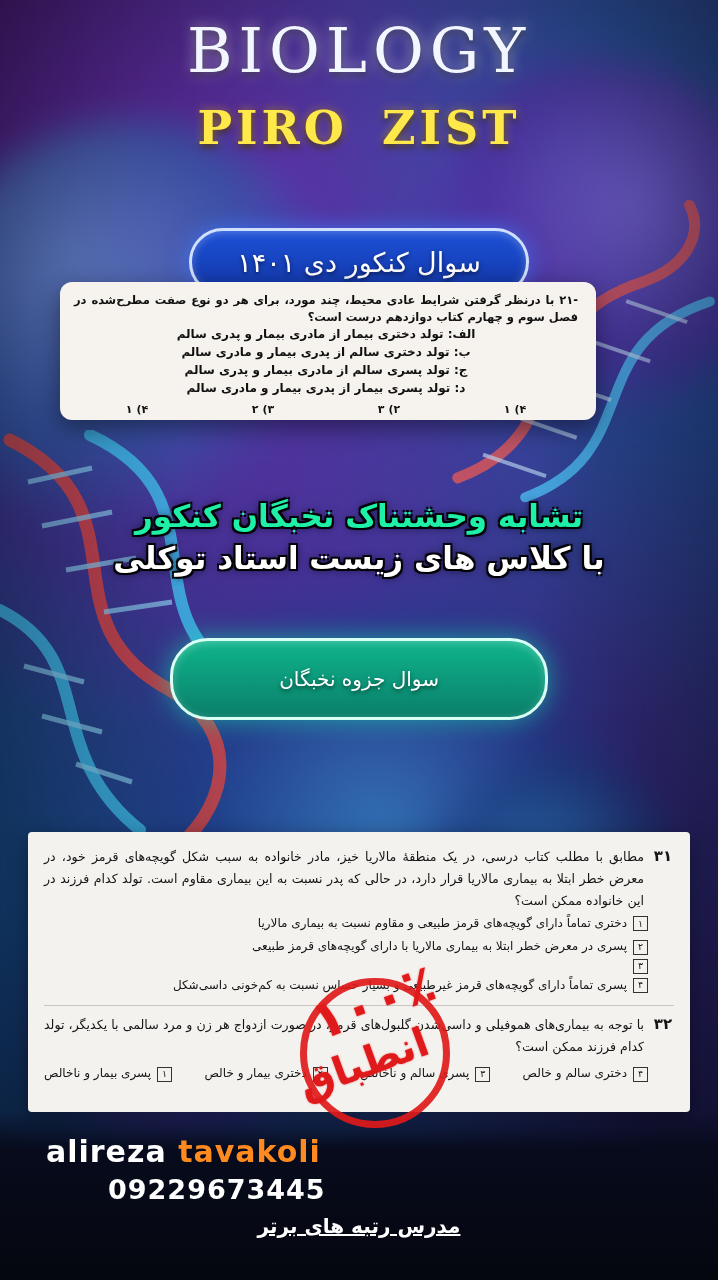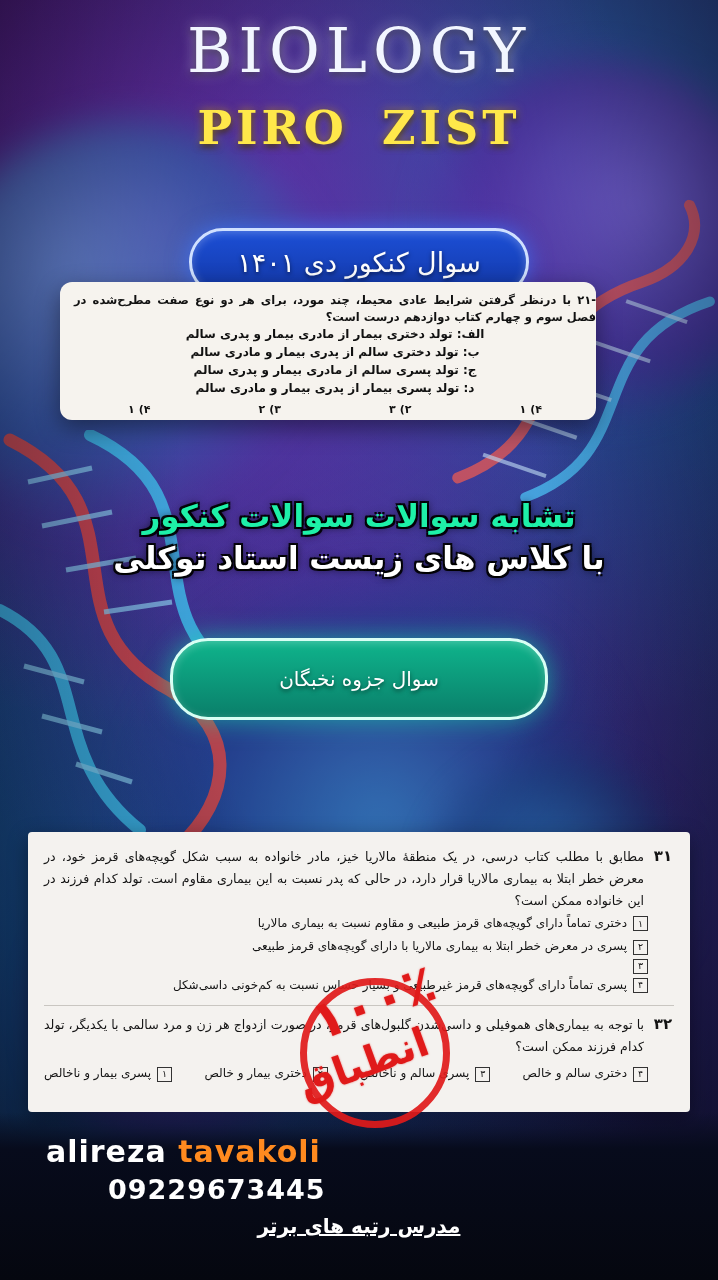--- a/index.html
+++ b/index.html
@@ -110,21 +110,21 @@
     position: absolute;
     background: #f6f3ee;
     border-radius: 10px;
     box-shadow: 0 8px 24px rgba(0,0,0,0.45);
     direction: rtl;
     color: #111;
   }
   .card.top {
     left: 60px; top: 282px;
     width: 536px; height: 138px;
-    padding: 10px 0 8px 14px;
+    padding: 10px 18px 8px 14px;
     border-radius: 12px;
   }
   .card.top .qline {
     font-size: 11.5px;
     line-height: 1.45;
     font-weight: bold;
     text-align: justify;
   }
   .card.top .qnum { font-weight: bold; }
   .card.top .opt {
@@ -333,21 +333,21 @@
   <div class="opt">د: تولد پسری بیمار از پدری بیمار و مادری سالم</div>
   <div class="answers">
     <span>۴) ۱</span>
     <span>۲) ۳</span>
     <span>۳) ۲</span>
     <span>۴) ۱</span>
   </div>
 </div>
 
 <div class="headline">
-  <div>تشابه سوالات سوالات کنکور</div>
+  <div>تشابه وحشتناک نخبگان کنکور</div>
   <div class="l2">با کلاس های زیست استاد توکلی</div>
 </div>
 
 <div class="pill green">سوال جزوه نخبگان</div>
 
 <div class="sheet">
 
   <div class="qrow">
     <div class="qnum2">۳۱</div>
     <div class="qtext">مطابق با مطلب کتاب درسی، در یک منطقهٔ مالاریا خیز، مادر خانواده به سبب شکل گویچه‌های قرمز خود، در معرض خطر ابتلا به بیماری مالاریا قرار دارد، در حالی که پدر نسبت به این بیماری مقاوم است. تولد کدام فرزند در این خانواده ممکن است؟</div>

